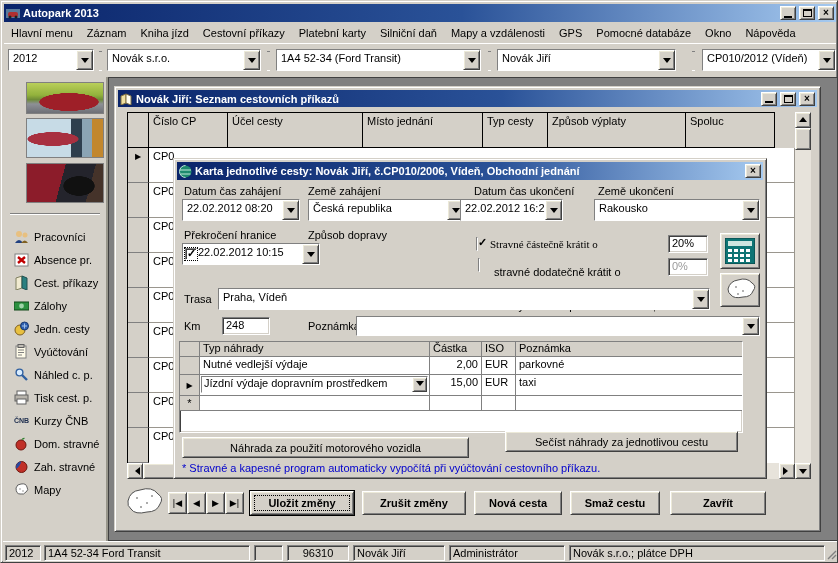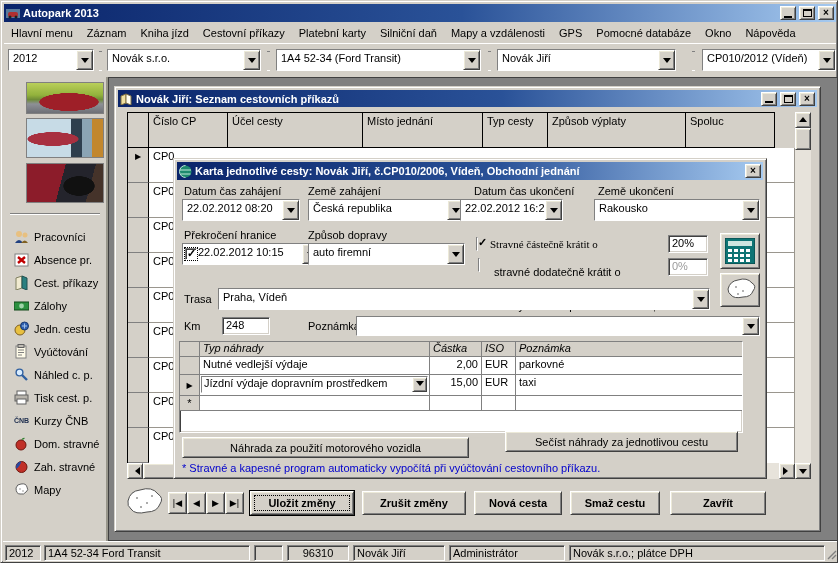--- a/index.html
+++ b/index.html
@@ -49,21 +49,21 @@
   .sb-track { background:#e7e3db; }
   .sb-btn { display:flex; align-items:center; justify-content:center; }
 
   
   .hcell { background:#d4d0c8; border-right:1px solid #000; padding:2px 4px; overflow:hidden; }
   .bcell { border-right:1px solid #9a968e; overflow:hidden; white-space:nowrap; padding:2px 4px; background:#fff; }
   .selcell { background:#d4d0c8; border-right:1px solid #000; border-bottom:1px solid #808080;
              display:flex; align-items:flex-start; justify-content:center; padding-top:4px; }
 
   
-  .dt-h { background:#d4d0c8; border-right:1px solid #808080; border-bottom:1px solid #808080; padding:0 3px; overflow:hidden; white-space:nowrap;font-style:italic; }
+  .dt-h { background:#d4d0c8; border-right:1px solid #808080; border-bottom:1px solid #808080; padding:0 3px; overflow:hidden; white-space:nowrap; }
   .dt-c { border-right:1px solid #808080; border-bottom:1px solid #808080; padding:1px 3px; overflow:hidden; white-space:nowrap; background:#fff; }
   .dt-sel { background:#d4d0c8; border-right:1px solid #808080; border-bottom:1px solid #808080;
             display:flex; align-items:center; justify-content:center; }
 
   .note-blue { color:#0000cc; white-space:nowrap; overflow:hidden; }
   .sidebar-item { display:flex; align-items:center; gap:5px; height:23px; padding-left:10px; }
   .photo { left:22px; width:78px; border:1px solid #808080; position:absolute; }
 </style>
 </head>
 <body>
@@ -185,21 +185,21 @@
             <circle cx="7.5" cy="8" r="2.4" fill="#9fd3a8"></circle>
           </svg>
         <span>Zálohy</span>
       </div>
       <div class="sidebar-item">
         <svg width="15" height="15">
             <circle cx="6" cy="9" r="5" fill="#e8c040" stroke="#806020"></circle>
             <circle cx="10.5" cy="5" r="4" fill="#3060b0" stroke="#1a3a70"></circle>
             <path d="M8 5 h5 M10.5 2.5 v5" stroke="#a0c0e8" stroke-width="1"></path>
           </svg>
-        <span>Jedn. cestu</span>
+        <span>Jedn. cesty</span>
       </div>
       <div class="sidebar-item">
         <svg width="15" height="15">
             <rect x="2" y="2" width="10" height="12" fill="#fffbe8" stroke="#808080"></rect>
             <rect x="4" y="0.5" width="6" height="3" fill="#c0bcb4" stroke="#606060"></rect>
             <path d="M4 6 h6 M4 8.5 h6 M4 11 h4" stroke="#808080"></path>
           </svg>
         <span>Vyúčtování</span>
       </div>
       <div class="sidebar-item">
@@ -403,26 +403,20 @@
 
     
     <span class="abs label" style="left:10px;top:70px;">Překročení hranice</span>
     <span class="abs label" style="left:134px;top:70px;">Způsob dopravy</span>
 
     <div class="abs combo bev-in" style="left:8px;top:84px;width:138px;height:22px;">
       <span style="display:flex;align-items:center;padding-left:2px;background:#fff;">
           <span class="cb checked focused"></span>
         </span>
       <span class="combo-text" style="padding-left:1px;">22.02.2012 10:15</span>
-      <span class="combo-btn bev-out">
-          <span class="t-down"></span>
-        </span>
-    </div>
-    <div class="abs combo bev-in" style="left:134px;top:84px;width:157px;height:22px;">
-      <span class="combo-text">auto firemní</span>
       <span class="combo-btn bev-out">
           <span class="t-down"></span>
         </span>
     </div>
 
     
     <span class="abs cb checked" style="left:302px;top:79px;"></span>
     <span class="abs label" style="left:316px;top:79px;font-family:Liberation Serif, serif;">Stravné částečně krátit o</span>
     <div class="abs field bev-in" style="left:494px;top:76px;width:40px;height:18px;"><span>20%</span></div>
 

